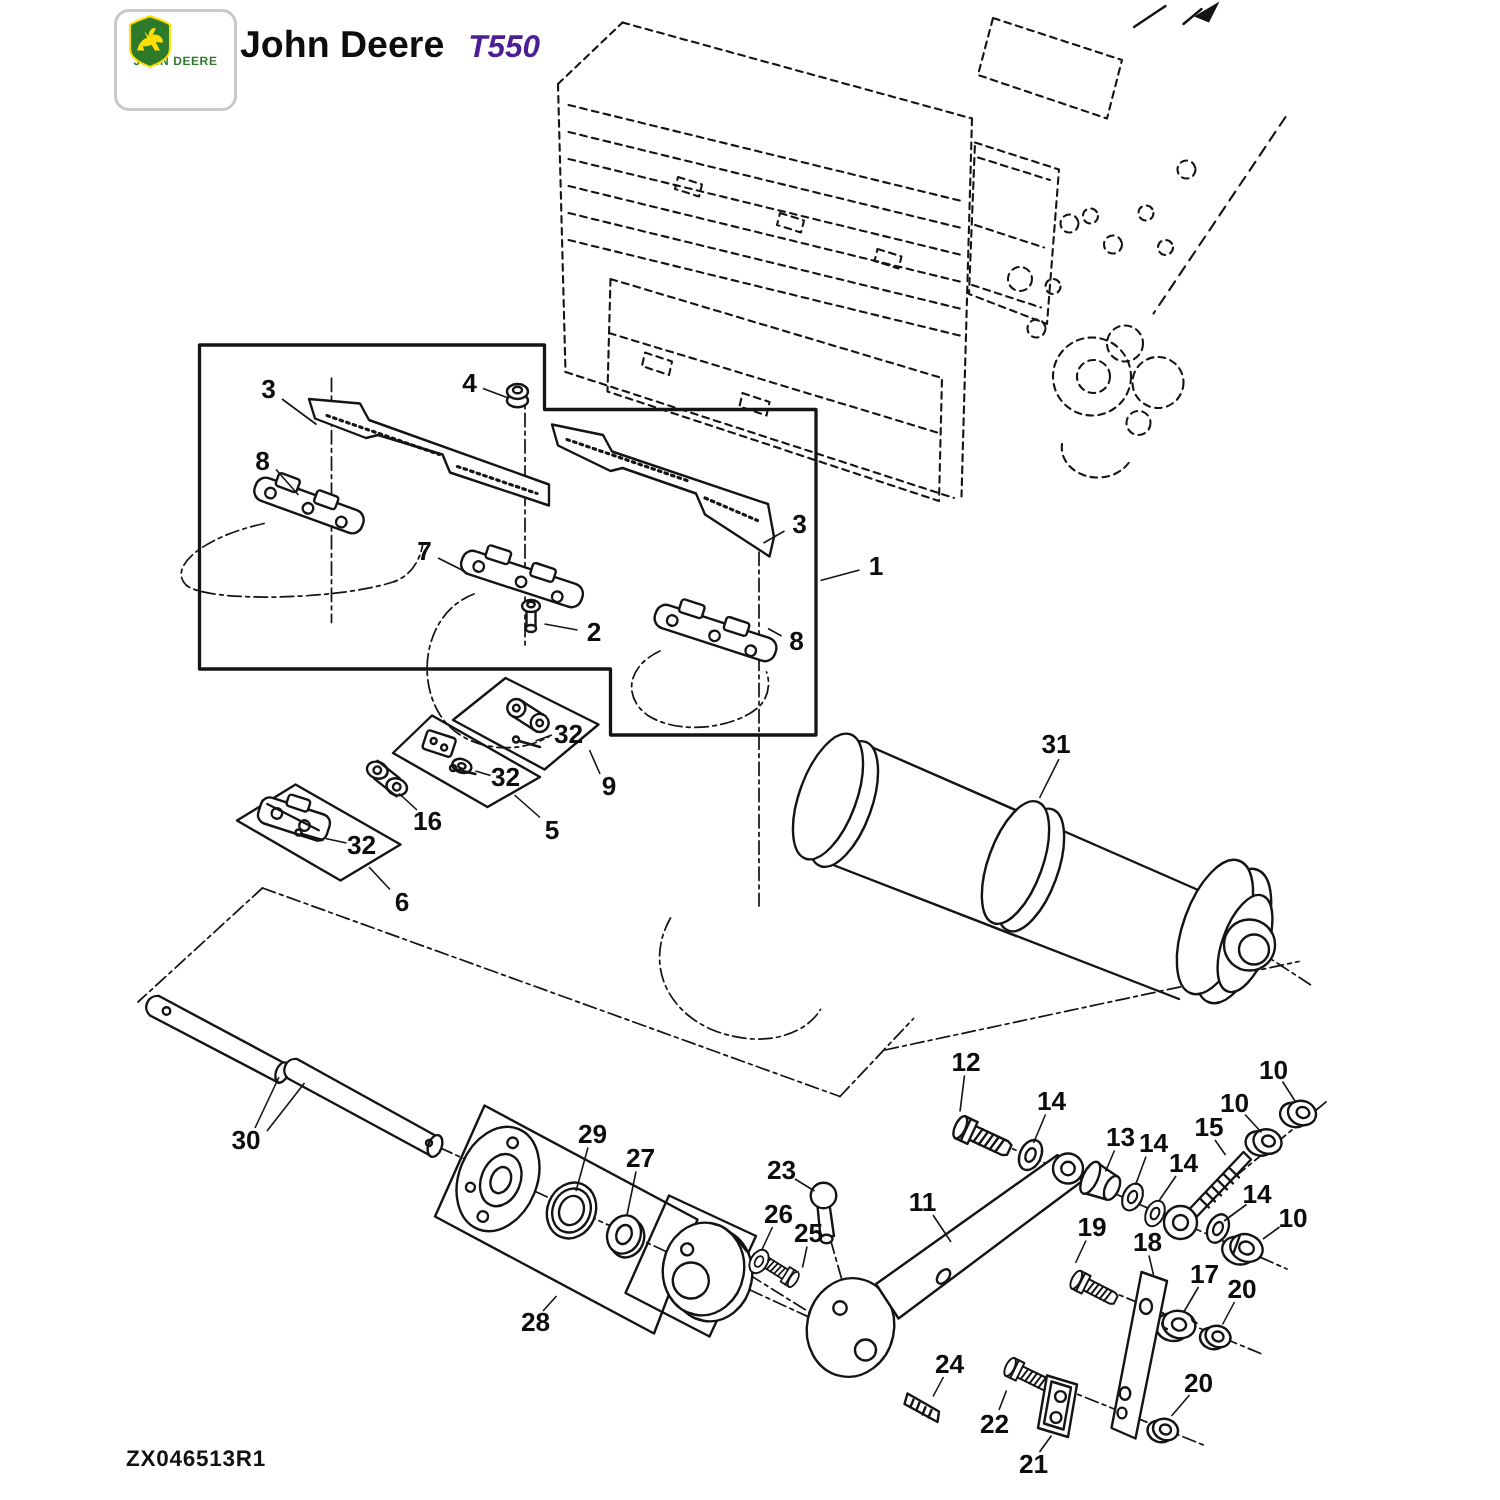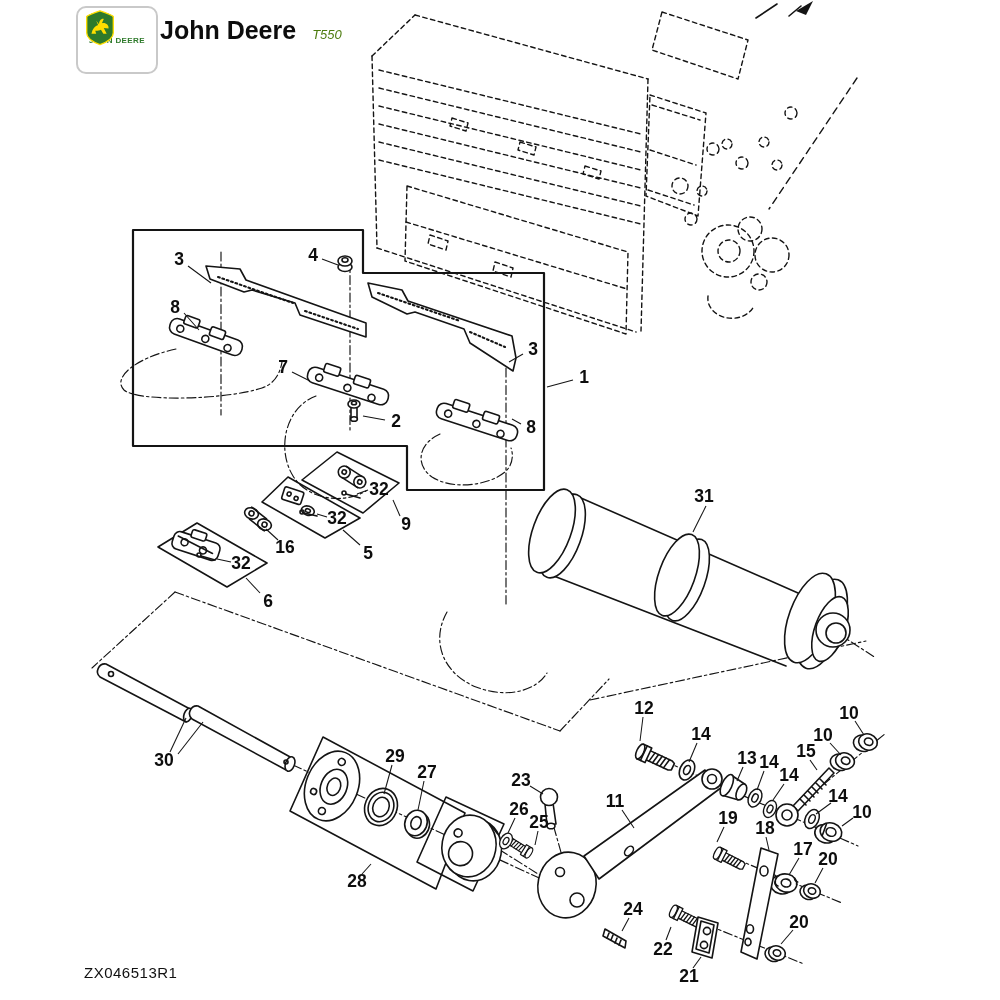--- a/index.html
+++ b/index.html
@@ -4,22 +4,22 @@
 <style>
   html,body{margin:0;padding:0;background:#fff;}
   #page{position:relative;width:1000px;height:1000px;background:#fff;overflow:hidden;
         font-family:"Liberation Sans",sans-serif;color:#111;}
   #logo-card{position:absolute;left:76px;top:6px;width:78px;height:64px;background:#fff;
              border:2px solid #c9c9c9;border-radius:10px;display:flex;flex-direction:column;
              align-items:center;justify-content:center;}
   #logo-card .logo-text{font-size:8px;font-weight:bold;letter-spacing:.4px;color:#2e7a2b;margin-top:1px;}
   #title-row{position:absolute;left:160px;top:16px;display:flex;align-items:baseline;gap:16px;}
   #brand-title{font-size:25px;font-weight:bold;color:#0d0d0d;}
-  #model-number{font-size:13px;font-weight:normal;font-style:italic;color:#4d7c0f;}
-  #part-code{position:absolute;left:84px;top:964px;font-size:15px;font-weight:normal;letter-spacing:.5px;}
+  #model-number{font-size:21px;font-weight:bold;font-style:italic;color:#4c1d95;}
+  #part-code{position:absolute;left:84px;top:964px;font-size:15px;font-weight:bold;letter-spacing:.5px;}
   svg{position:absolute;left:0;top:0;}
   .ln{stroke:#141414;fill:none;stroke-width:1.6;stroke-linecap:round;stroke-linejoin:round;}
   .wh{fill:#fff;}
   .mach{stroke-dasharray:4.5 3.5;stroke-width:1.4;}
   .dd{stroke-dasharray:9 3 2.5 3;stroke-width:1.15;}
   .thk{stroke-width:2.2;}
   .dots{stroke-dasharray:1.8 2.8;stroke-width:2.1;}
   .callout{font-size:17.5px;font-weight:bold;fill:#0d0d0d;text-anchor:middle;}
   .leader{stroke:#141414;stroke-width:1.05;fill:none;}
 </style>

